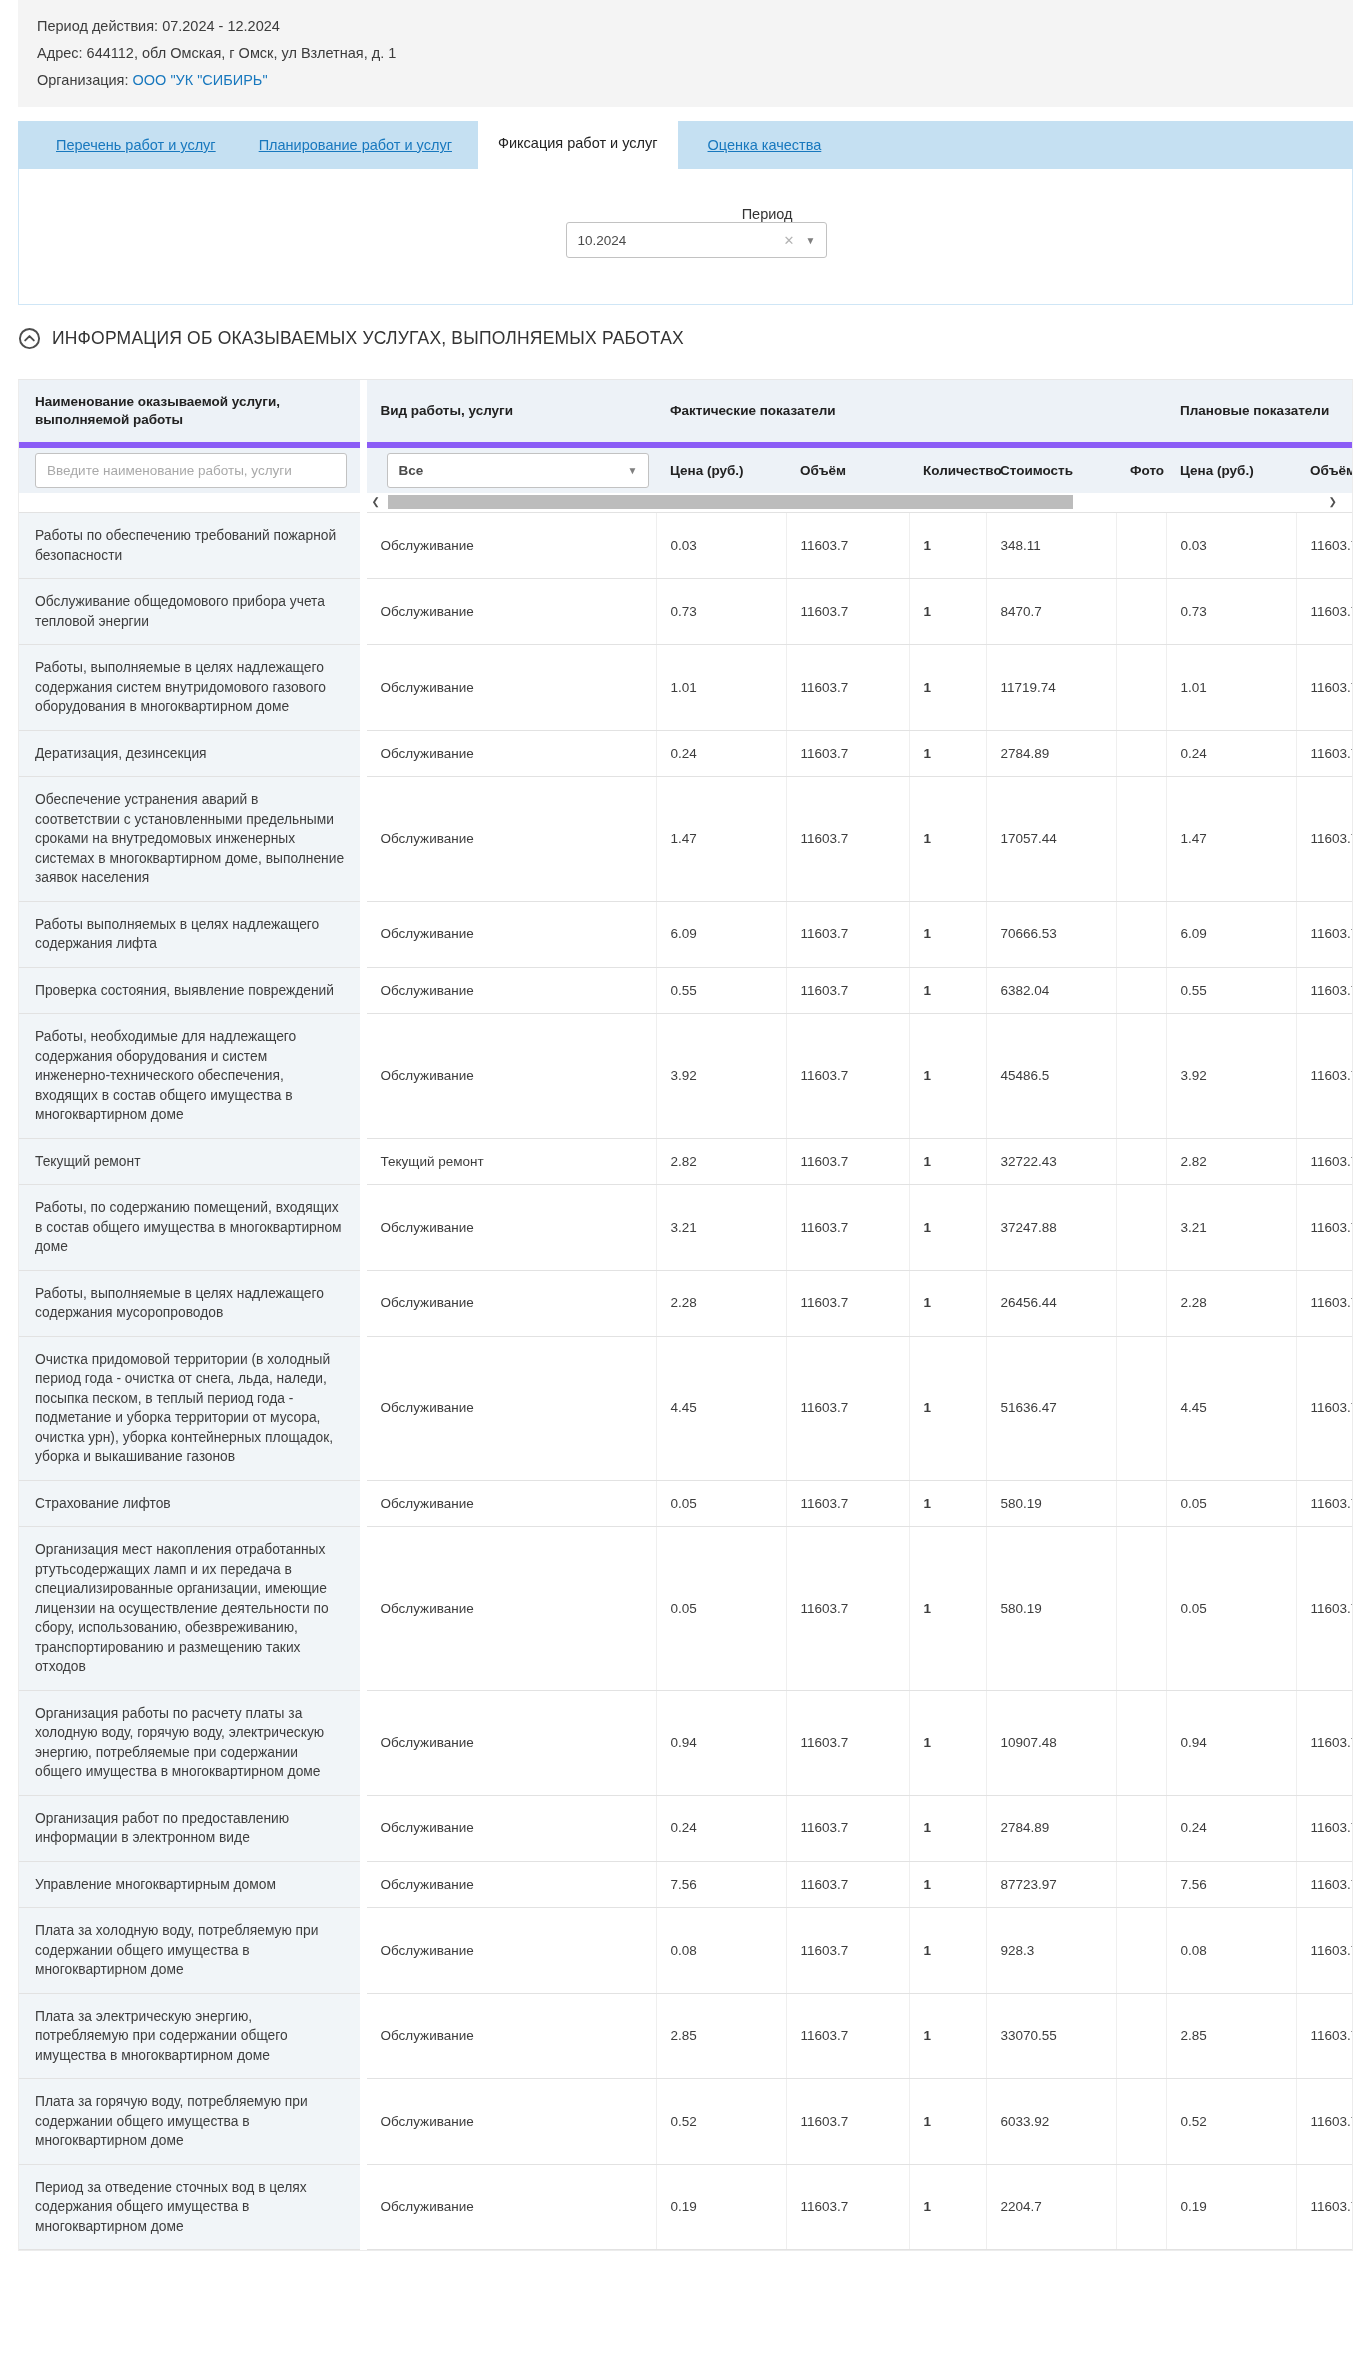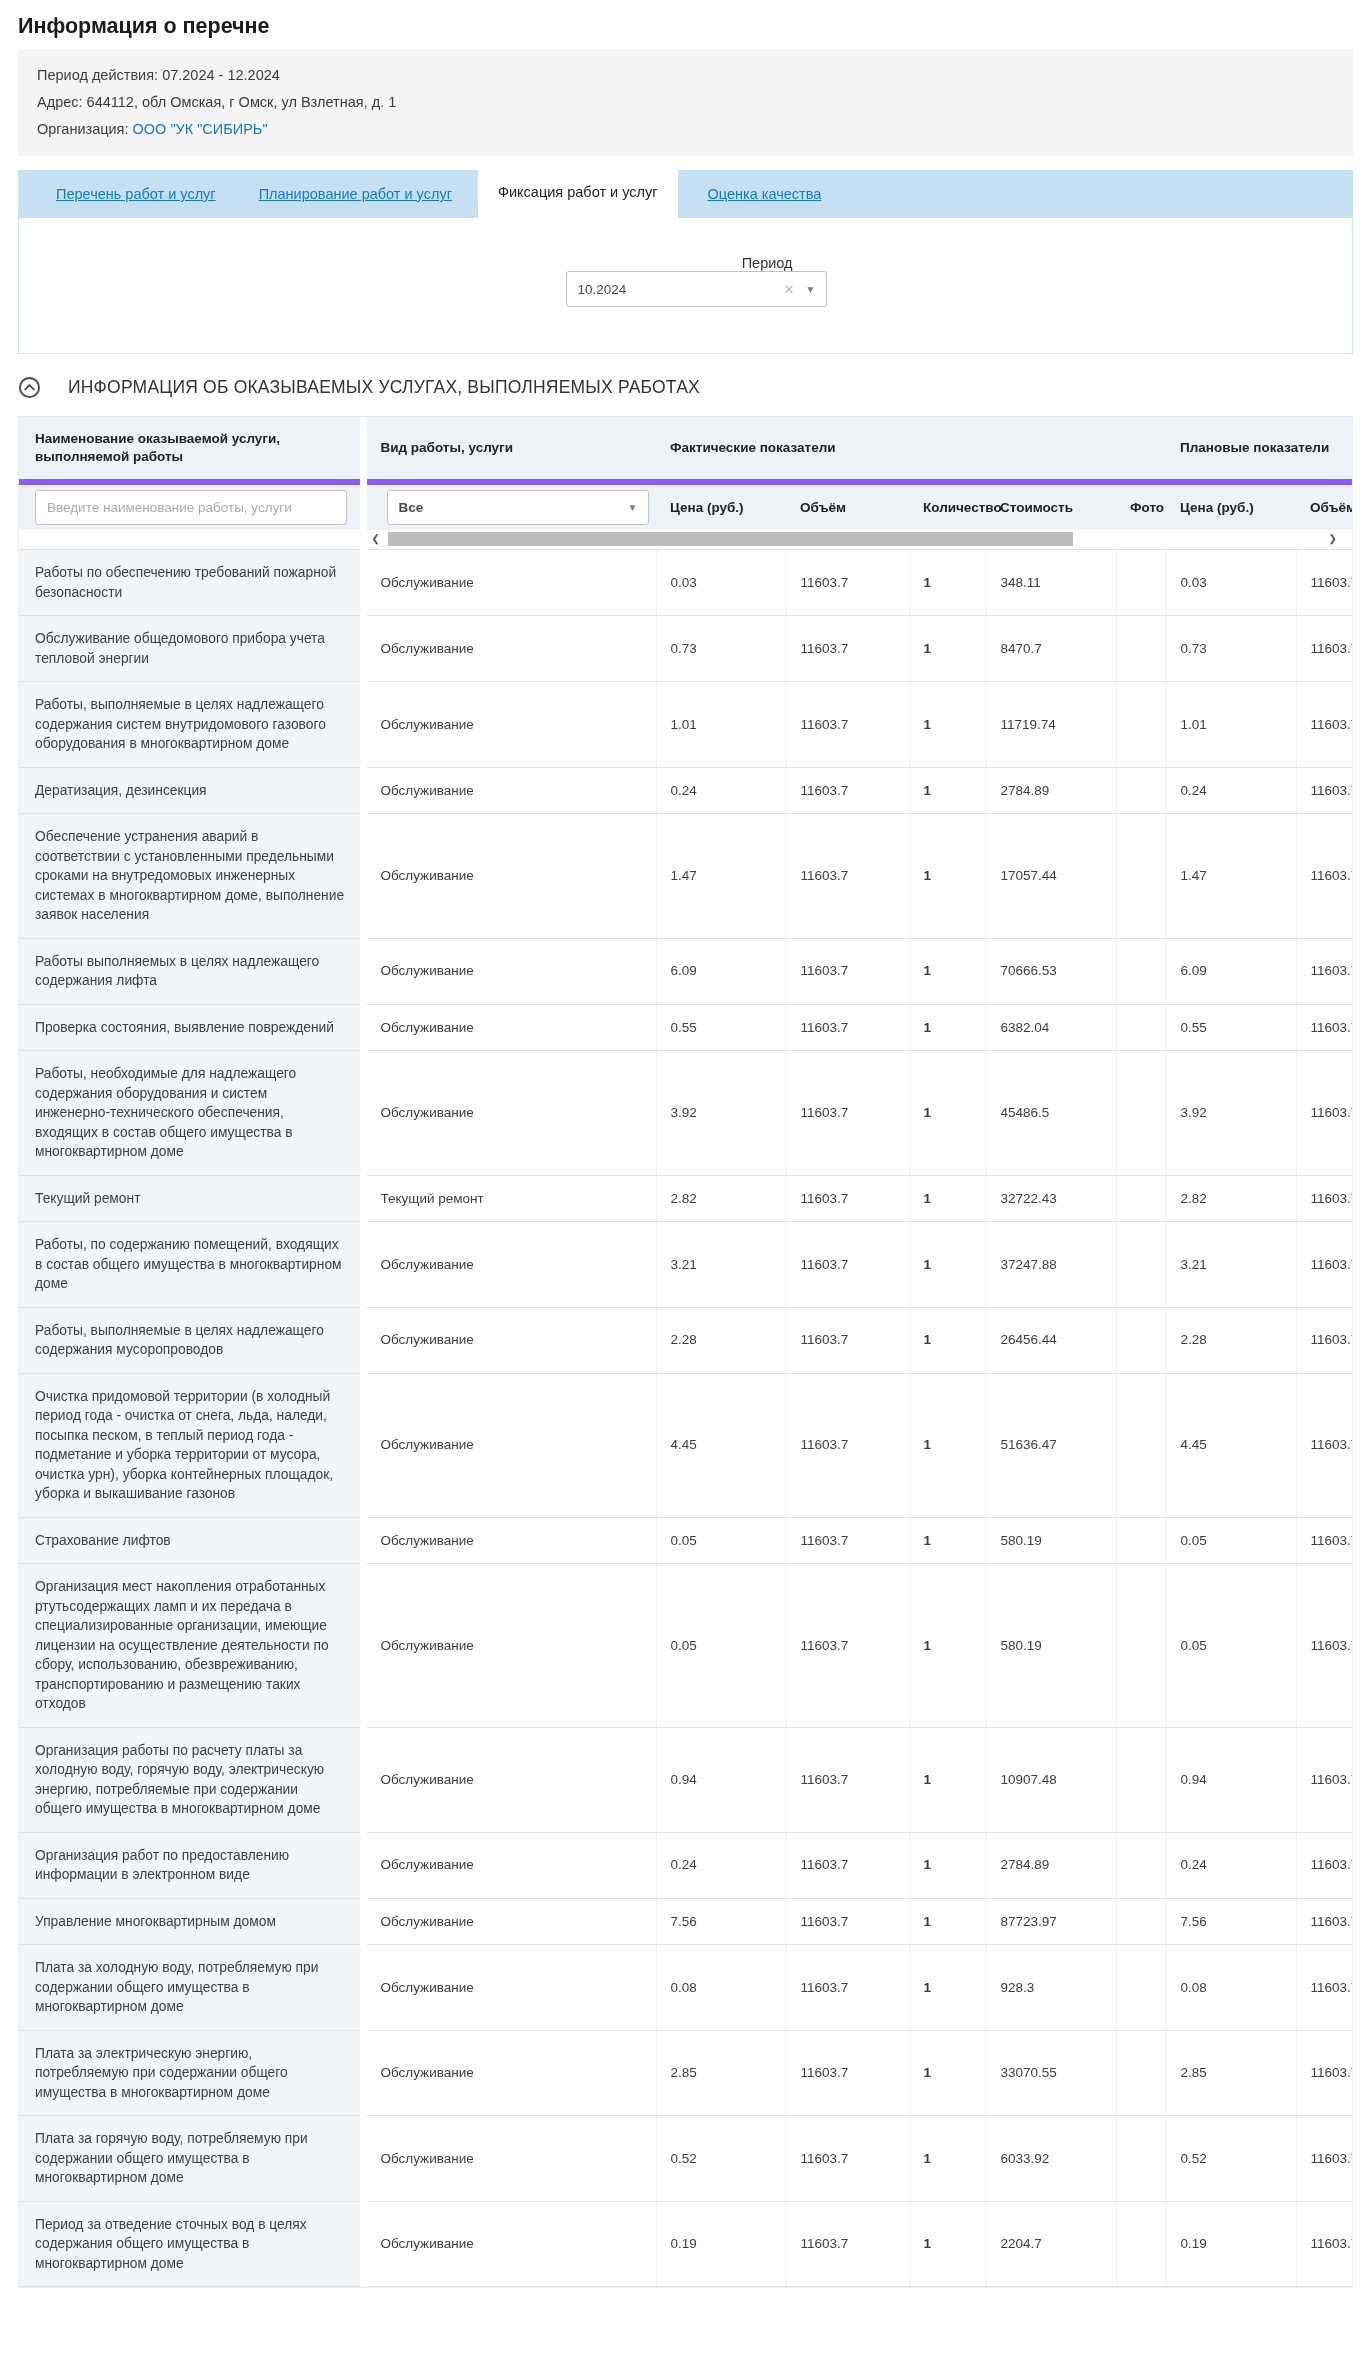--- a/index.html
+++ b/index.html
@@ -37,21 +37,21 @@
   .combo {
     background: #fff; border: 1px solid #c2c2c2; border-radius: 3px;
     height: 36px; display: flex; align-items: center;
     padding: 0 30px 0 11px; position: relative; font-size: 13.5px; color: #4a4a4a;
   }
   .period-combo { width: 261px; margin-left: 21px; }
   .clear-icon { position: absolute; right: 31px; color: #b3b3b3; font-size: 13px; cursor: pointer; }
   .caret-icon { position: absolute; right: 10px; color: #7f7f7f; font-size: 10px; cursor: pointer; }
 
   
-  .section-header { display: flex; align-items: center; margin: 22px 0 17px; gap: 16px; }
+  .section-header { display: flex; align-items: center; margin: 22px 0 29px; }
   .collapse-icon { width: 23px; height: 23px; margin-right: 11px; cursor: pointer; flex: 0 0 auto; }
   .section-title { font-size: 17.5px; font-weight: 500; color: #333; letter-spacing: .2px; }
 
   
   .table-wrap { width: 1335px; overflow: hidden; border: 1px solid #ececec; border-top: 1px solid #e7e7e7; }
   table { width: 1427px; table-layout: fixed; border-collapse: collapse; }
   col.w0{width:344px} col.w1{width:293px} col.w2{width:130px} col.w3{width:123px}
   col.w4{width:77px}  col.w5{width:130px} col.w6{width:50px}  col.w7{width:130px} col.w8{width:150px}
 
   thead th { background: #edf2f7; font-size: 13.5px; font-weight: bold; color: #222; text-align: left; vertical-align: middle; padding: 0 14px; }
@@ -84,21 +84,20 @@
   tbody tr:first-child td { border-top: 1px solid #e2e2e2; }
   tbody td.c0 { background: #f1f5f8; border-left: none; padding-left: 16px; font-size: 13.8px; color: #3e3e3e; }
   tbody td.c1 { border-left: none; }
   tbody td.c4 { font-weight: bold; }
 </style>
 </head>
 <body>
 
 <div class="content">
 
-  <h1 class="page-title">Информация о перечне</h1>
 
   <div class="info-box">
     <div class="info-line">
       <span class="lbl">Период действия:</span>
       <span>07.2024 - 12.2024</span>
     </div>
     <div class="info-line">
       <span class="lbl">Адрес:</span>
       <span>644112, обл Омская, г Омск, ул Взлетная, д. 1</span>
     </div>

